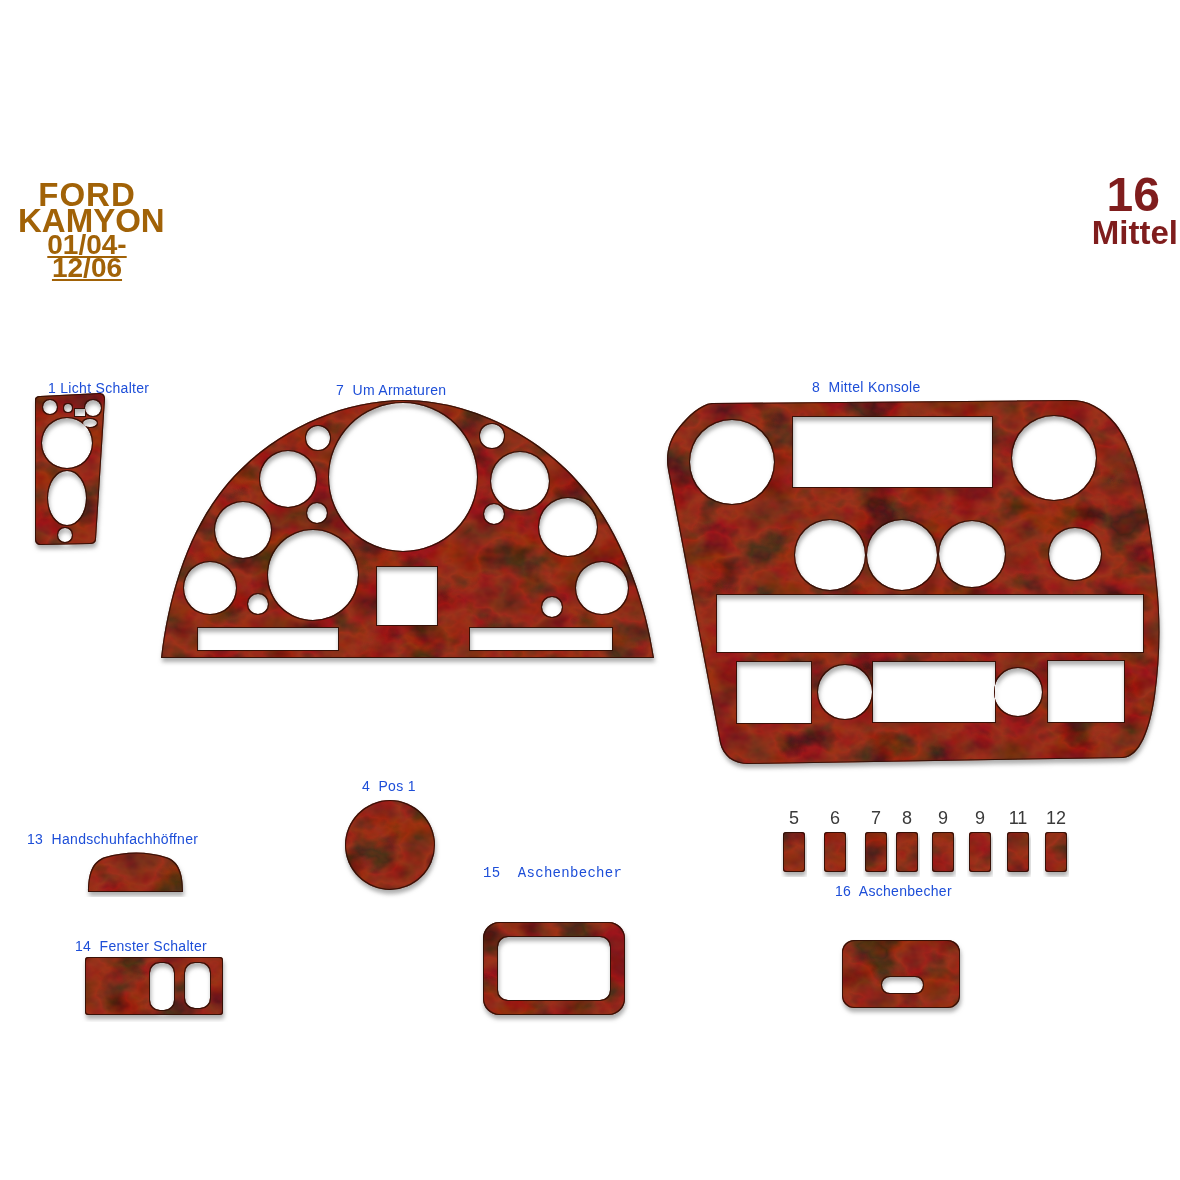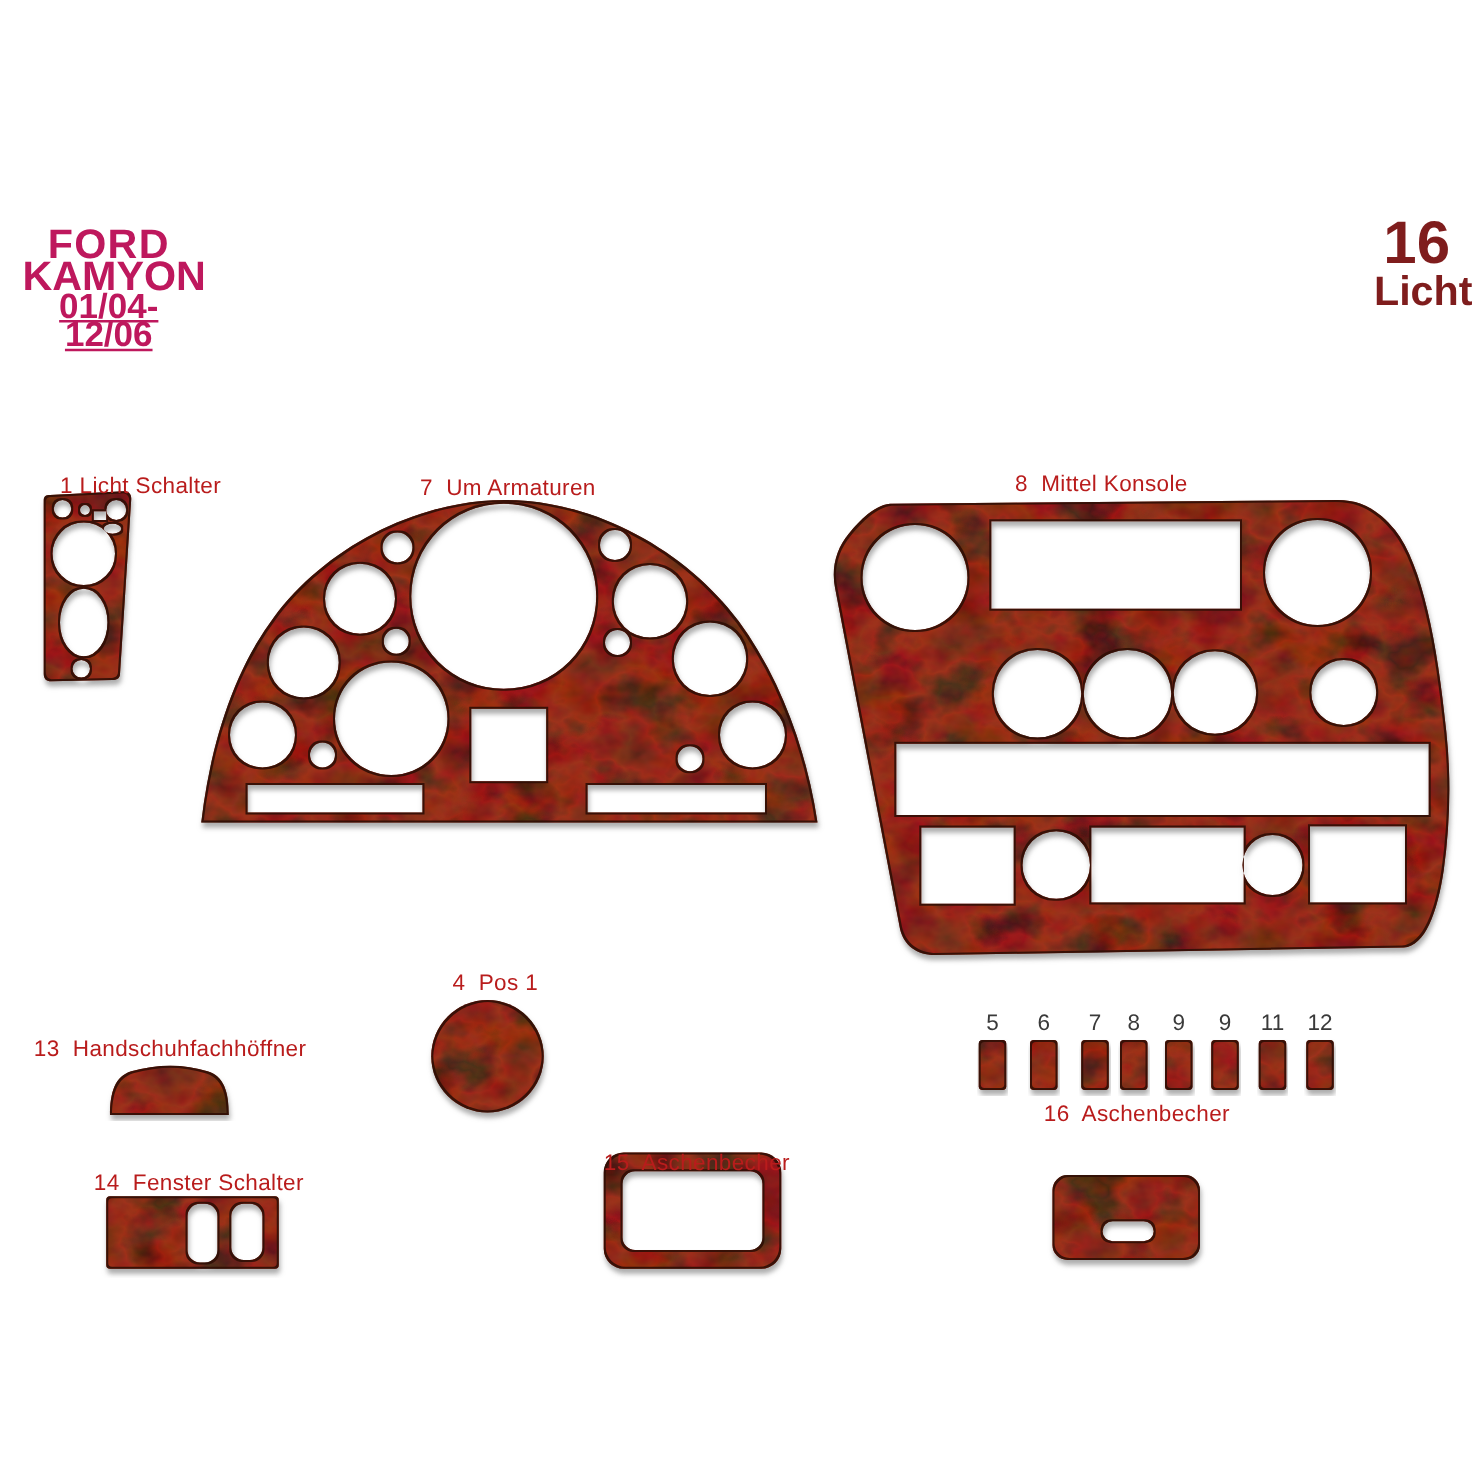--- a/index.html
+++ b/index.html
@@ -2,30 +2,30 @@
 <html><head>
 <meta charset="utf-8">
 <style>
   html,body{margin:0;padding:0;background:#ffffff;}
   #stage{
     position:relative;width:1180px;height:1180px;background:#ffffff;overflow:hidden;
     font-family:"Liberation Sans", sans-serif;
   }
   #art{position:absolute;left:0;top:0;width:1180px;height:1180px;}
   .lbl{
-    position:absolute;font-size:18px;line-height:20px;color:#b91c1c;
+    position:absolute;font-size:14px;line-height:20px;color:#1d4ed8;
     white-space:pre;letter-spacing:.3px;text-align:center;
   }
   .num{
     position:absolute;top:808px;width:40px;text-align:center;
     font-size:18px;color:#3a3a3a;
   }
   .brand-block{
     position:absolute;left:18px;top:182px;width:138px;text-align:center;
-    font-weight:bold;color:#be185d;
+    font-weight:bold;color:#a16207;
   }
   .brand-line1{font-size:33px;line-height:26px;letter-spacing:1px;}
   .brand-line2{font-size:33px;line-height:25px;}
   .brand-line3{font-size:28px;line-height:23px;text-decoration:underline;}
   .decor-block{
     position:absolute;right:2px;top:172px;text-align:right;
     font-weight:bold;color:#7f1d1d;
   }
   .decor-count{font-size:48px;line-height:46px;padding-right:18px;}
   .decor-word{font-size:33px;line-height:30px;}
@@ -128,30 +128,30 @@
   </svg>
 
   <div class="brand-block">
     <div class="brand-line1">FORD</div>
     <div class="brand-line2">KAMYON</div>
     <div class="brand-line3">01/04-12/06</div>
   </div>
 
   <div class="decor-block">
     <div class="decor-count">16</div>
-    <div class="decor-word">Licht</div>
+    <div class="decor-word">Mittel</div>
   </div>
 
   <div class="lbl" style="left:48px;top:378px;">1 Licht Schalter</div>
   <div class="lbl" style="left:336px;top:380px;">7  Um Armaturen</div>
   <div class="lbl" style="left:812px;top:377px;">8  Mittel Konsole</div>
   <div class="lbl" style="left:362px;top:776px;">4  Pos 1</div>
   <div class="lbl" style="left:27px;top:829px;">13  Handschuhfachhöffner</div>
   <div class="lbl" style="left:75px;top:936px;">14  Fenster Schalter</div>
-  <div class="lbl" style="left:483px;top:920px;">15  Aschenbecher</div>
+  <div class="lbl" style="left:483px;top:863px;font-family:Liberation Mono, monospace;">15  Aschenbecher</div>
   <div class="lbl" style="left:835px;top:881px;">16  Aschenbecher</div>
 
   <div class="num" style="left:774px;">5</div>
   <div class="num" style="left:815px;">6</div>
   <div class="num" style="left:856px;">7</div>
   <div class="num" style="left:887px;">8</div>
   <div class="num" style="left:923px;">9</div>
   <div class="num" style="left:960px;">9</div>
   <div class="num" style="left:998px;">11</div>
   <div class="num" style="left:1036px;">12</div>

